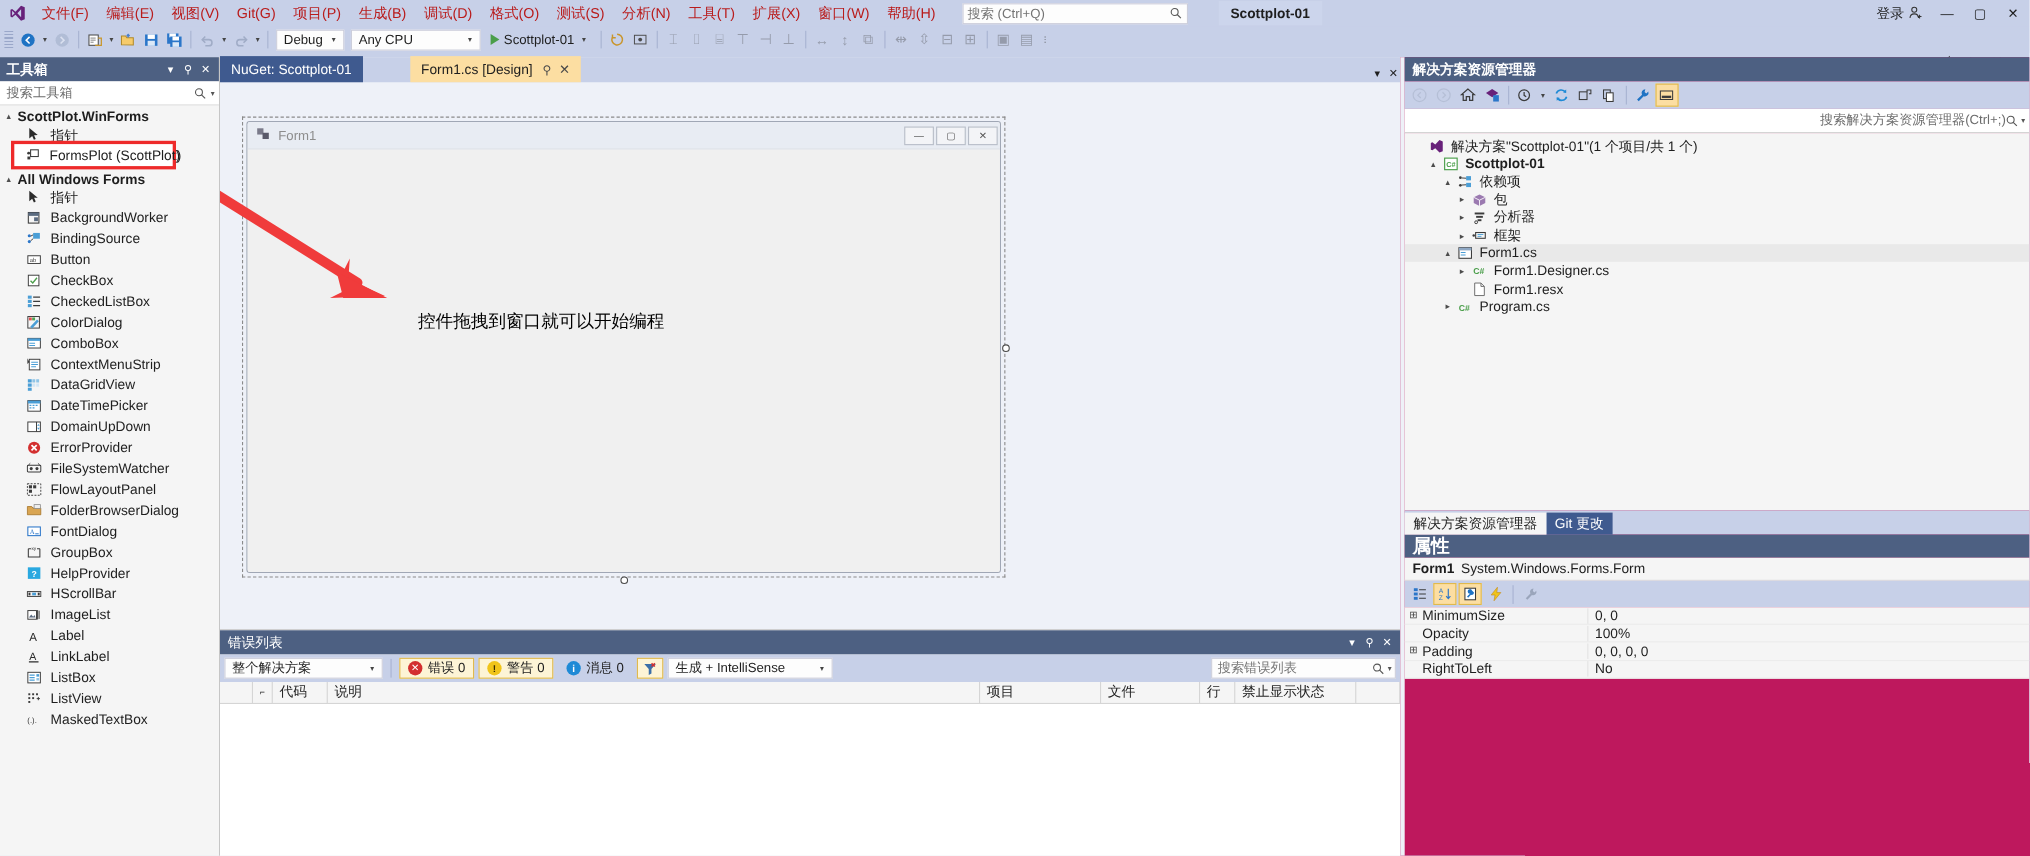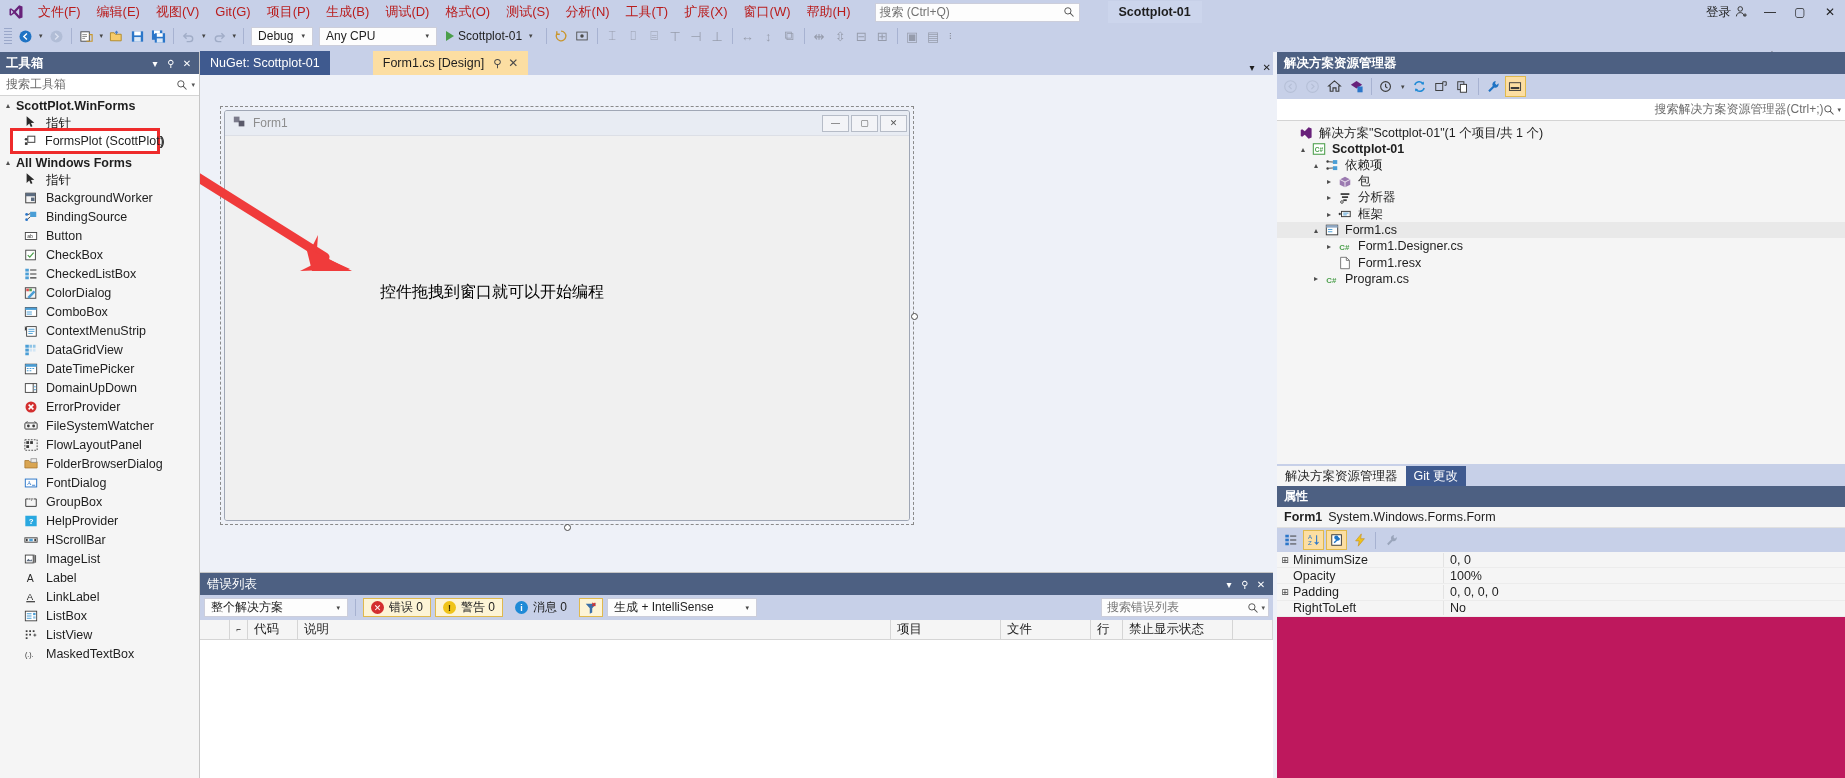--- a/index.html
+++ b/index.html
@@ -218,21 +218,21 @@
         font-size: 8px; color: #4c4c4c; }
   .ti { width: 18px; display: flex; align-items: center; justify-content: center; margin-right: 4px; }
   .tt { white-space: nowrap; }
   .tt.bold { font-weight: bold; }
   .se-tabs { height: 22px; background: #c7d0e8; display: flex; align-items: flex-end; }
   .se-tab { height: 20px; display: flex; align-items: center; padding: 0 8px; font-size: 12.5px; }
   .se-tab.on { background: #f5f5f5; color: #1e1e1e; }
   .se-tab.off { background: #3f5a8f; color: #ffffff; }
   .prop-head {
     height: 21px; background: #4d6082; color: #fff; display: flex; align-items: center;
-    padding-left: 7px; font-size: 12px; font-weight: bold;
+    padding-left: 7px; font-size: 17px; font-weight: bold;
   }
   .prop-obj {
     height: 21px; background: #f5f5f5; display: flex; align-items: center; gap: 6px;
     padding-left: 7px; font-size: 12.5px; border-bottom: 1px solid #e0e0e0;
   }
   .prop-tb {
     height: 24px; background: #c7d0e8; display: flex; align-items: center; padding: 0 3px; gap: 2px;
   }
   .pt-btn { width: 21px; height: 20px; display: flex; align-items: center; justify-content: center;
             font-size: 12px; color: #3b3b3b; }

